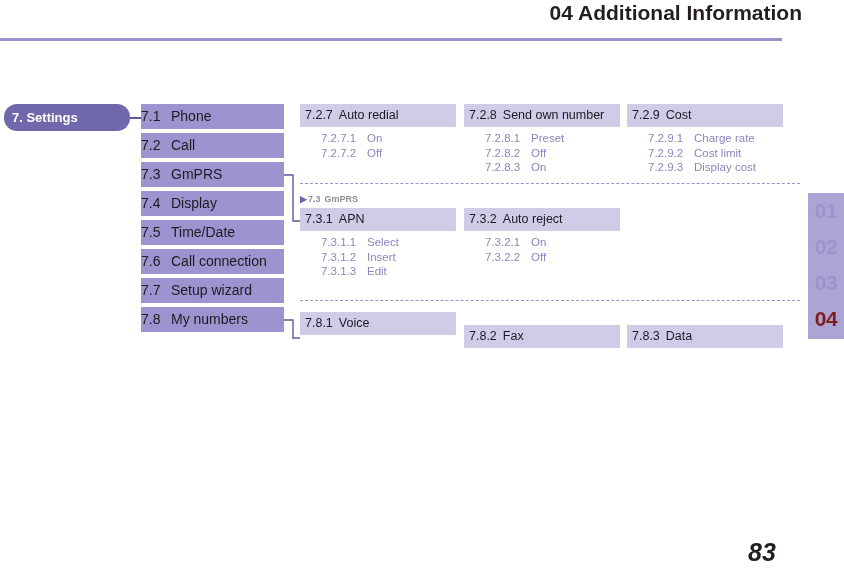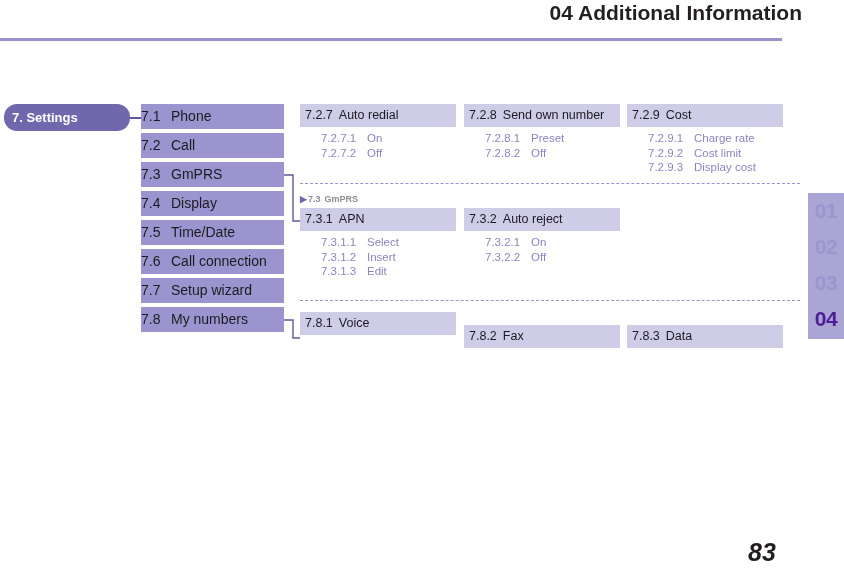--- a/index.html
+++ b/index.html
@@ -58,21 +58,21 @@
     width: 36px;
     height: 36px;
     line-height: 36px;
     text-align: center;
     font-size: 21px;
     font-weight: 700;
     color: #9c95cb;
     letter-spacing: -0.5px;
   }
   .chapter-tab.active {
-    color: #4c1d95;
+    color: #7f1d1d;
   }
 
   
   #page-number {
     position: absolute;
     left: 748px;
     top: 538px;
     font-size: 25px;
     font-weight: 700;
     font-style: italic;
@@ -258,20 +258,21 @@
       <div class="node-children">
         <div class="child-row"><span class="cnum">7.2.7.1</span><span>On</span></div>
         <div class="child-row"><span class="cnum">7.2.7.2</span><span>Off</span></div>
       </div>
     </div>
     <div class="node" style="left: 164px; top: 0px; width: 156px;">
       <div class="node-header"><span class="num">7.2.8</span><span>Send own number</span></div>
       <div class="node-children">
         <div class="child-row"><span class="cnum">7.2.8.1</span><span>Preset</span></div>
         <div class="child-row"><span class="cnum">7.2.8.2</span><span>Off</span></div>
+        <div class="child-row"><span class="cnum">7.2.8.3</span><span>On</span></div>
       </div>
     </div>
     <div class="node" style="left: 327px; top: 0px; width: 156px;">
       <div class="node-header"><span class="num">7.2.9</span><span>Cost</span></div>
       <div class="node-children">
         <div class="child-row"><span class="cnum">7.2.9.1</span><span>Charge rate</span></div>
         <div class="child-row"><span class="cnum">7.2.9.2</span><span>Cost limit</span></div>
         <div class="child-row"><span class="cnum">7.2.9.3</span><span>Display cost</span></div>
       </div>
     </div>

